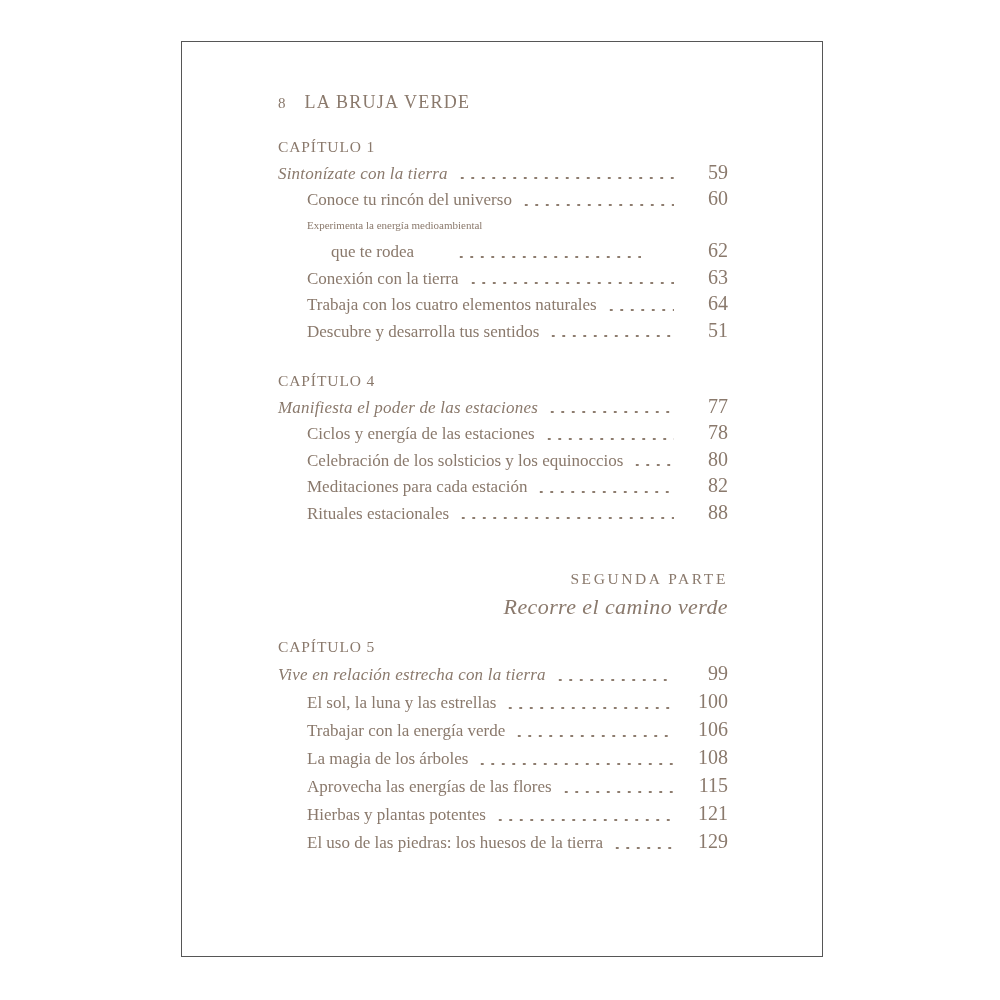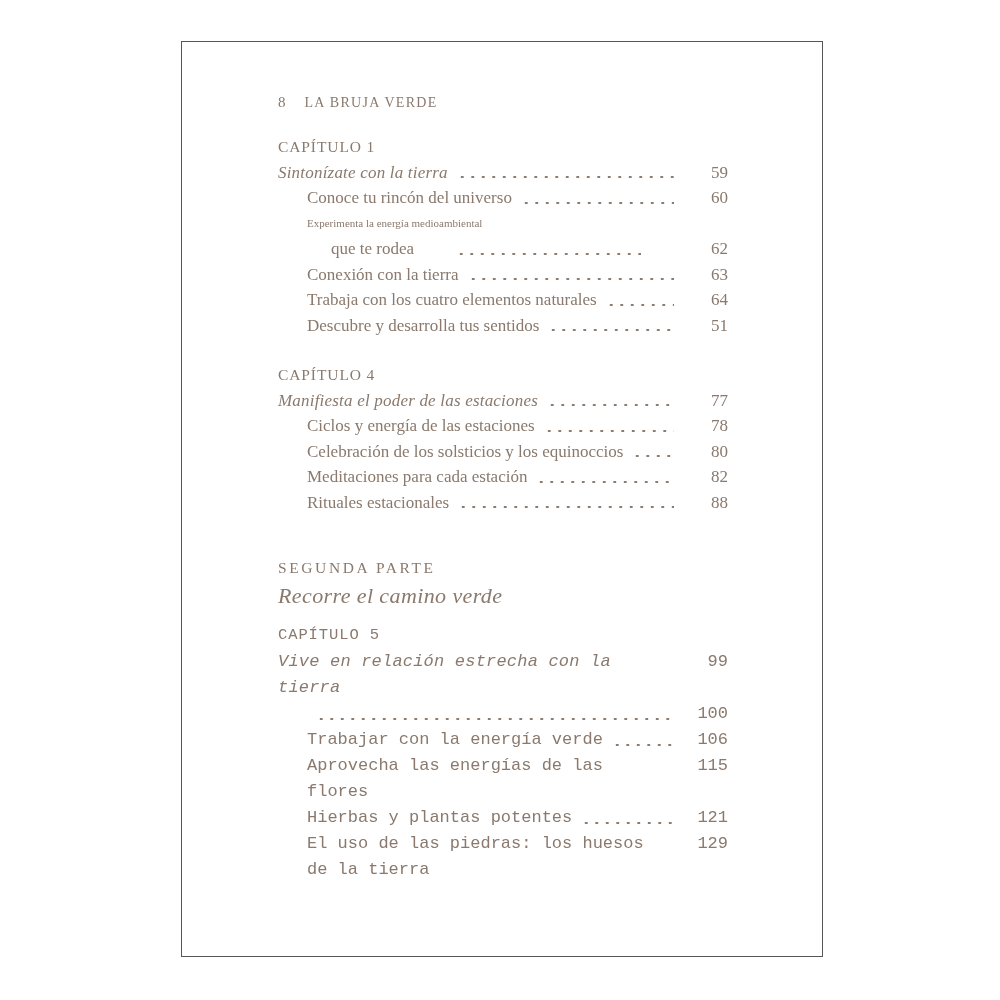--- a/index.html
+++ b/index.html
@@ -25,27 +25,27 @@
   }
   .running-head {
     display: flex;
     align-items: baseline;
     line-height: 18px;
   }
   .running-head .folio {
     font-size: 15px;
   }
   .running-head .book-title {
-    font-size: 14px;
+    font-size: 18px;
     letter-spacing: 1.3px;
     margin-left: 19px;
   }
   .chapter { margin-top: 22px; }
   .chapter.second { margin-top: 24px; }
-  .chapter.after-divider { margin-top: 12px; font-family: Liberation Mono, monospace; }
+  .chapter.after-divider { margin-top: 12px; }
   .chapter-label {
     font-size: 15.5px;
     letter-spacing: 0.9px;
     line-height: 25.5px;
   }
   .row {
     display: flex;
     align-items: baseline;
     line-height: 25.5px;
     font-size: 17px;
@@ -69,26 +69,26 @@
     margin: 0 10px 0 7px;
     background-image: radial-gradient(circle, #8e7d6f 1.25px, rgba(0,0,0,0) 1.5px);
     background-size: 10.5px 8px;
     background-repeat: repeat-x;
     background-position: left 2px bottom 4px;
   }
   .pagenum {
     flex: 0 0 auto;
     width: 44px;
     text-align: right;
-    font-size: 17px;
+    font-size: 20px;
   }
   .part-divider {
     margin-top: 40px;
     margin-bottom: 4px;
-    text-align: left;
+    text-align: right;
   }
   .part-label {
     font-size: 15.5px;
     letter-spacing: 2.6px;
     line-height: 26px;
   }
   .part-title {
     font-style: italic;
     font-size: 22px;
     letter-spacing: 0.4px;
@@ -177,29 +177,35 @@
   </div>
 
   <div class="chapter after-divider last">
     <div class="chapter-label">CAPÍTULO 5</div>
     <div class="row title-row">
       <span class="title-text">Vive en relación estrecha con la tierra</span>
       <span class="dots"></span>
       <span class="pagenum">99</span>
     </div>
     <div class="row entry-row">
+      <span>El sol, la luna y las estrellas</span>
       <span class="dots"></span>
       <span class="pagenum">100</span>
     </div>
     <div class="row entry-row">
       <span>Trabajar con la energía verde</span>
       <span class="dots"></span>
       <span class="pagenum">106</span>
     </div>
     <div class="row entry-row">
+      <span>La magia de los árboles</span>
+      <span class="dots"></span>
+      <span class="pagenum">108</span>
+    </div>
+    <div class="row entry-row">
       <span>Aprovecha las energías de las flores</span>
       <span class="dots"></span>
       <span class="pagenum">115</span>
     </div>
     <div class="row entry-row">
       <span>Hierbas y plantas potentes</span>
       <span class="dots"></span>
       <span class="pagenum">121</span>
     </div>
     <div class="row entry-row">

